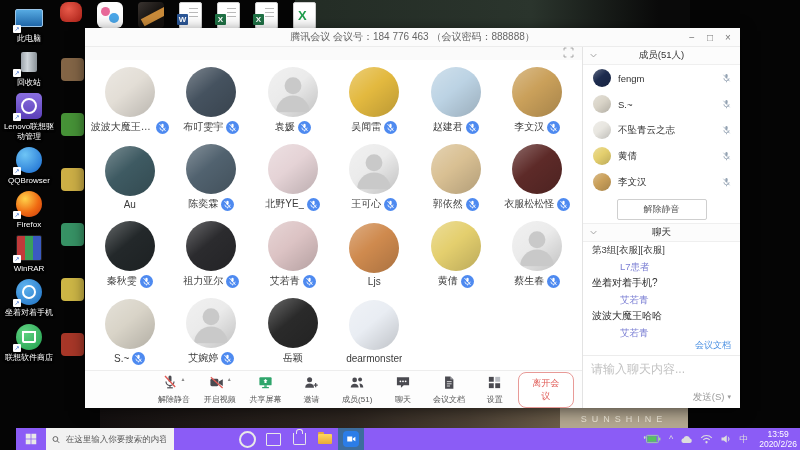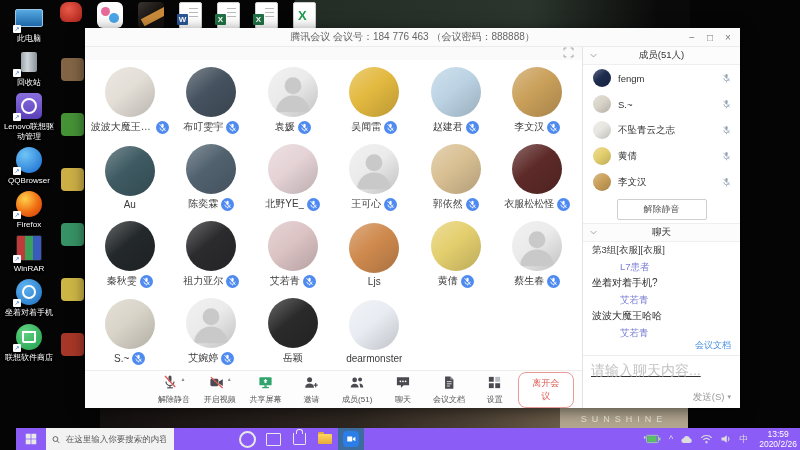--- a/index.html
+++ b/index.html
@@ -90,21 +90,21 @@
   #unmute-row{height:28px;display:flex;align-items:center;justify-content:center;border-bottom:1px solid #efefef;}
   #unmute-btn{border:1px solid #cfcfcf;background:#fff;border-radius:2px;color:#555;font-size:9px;
     padding:3px 26px;cursor:pointer;}
   #chat-body{flex:1;min-height:0;overflow:hidden;padding:2px 9px 0;}
   .c-clipped{font-size:9.5px;color:#444;white-space:nowrap;overflow:hidden;}
   .c-sender{font-size:9.5px;color:#7b7fd4;margin-top:4px;padding-left:28px;}
   .c-text{font-size:10px;color:#2e2e2e;margin-top:2px;}
   #popout-row{height:16px;display:flex;justify-content:flex-end;padding-right:9px;flex:none;}
   #popout-link{font-size:9px;color:#4a90e2;cursor:pointer;}
   #chat-input-row{height:30px;border-top:1px solid #ececec;flex:none;display:flex;align-items:flex-start;}
-  #chat-input{border:0;outline:none;width:100%;font-size:14px;padding:6px 8px;color:#333;font-family:inherit;text-decoration:underline;}
+  #chat-input{border:0;outline:none;width:100%;font-size:12px;padding:6px 8px;color:#333;font-family:inherit;}
   #chat-input::placeholder{color:#c2c2c2;}
   #send-row{height:22px;flex:none;display:flex;align-items:center;justify-content:flex-end;gap:3px;padding-right:9px;}
   #send-btn{font-size:9.5px;color:#9a9a9a;cursor:pointer;}
   #send-caret{font-size:7px;color:#9a9a9a;}
   
   #taskbar{left:16px;top:428px;width:800px;height:22px;background:#8b5cf6;display:flex;align-items:center;z-index:9;}
   #start-btn{width:30px;height:22px;display:flex;align-items:center;justify-content:center;cursor:pointer;}
   #tb-search{width:128px;height:22px;background:#f2f2f2;display:flex;align-items:center;gap:4px;padding:0 6px;box-sizing:border-box;}
   #tb-search input{border:0;outline:none;background:transparent;font-size:8.5px;color:#444;width:100%;font-family:inherit;}
   #tb-search input::placeholder{color:#555;}

